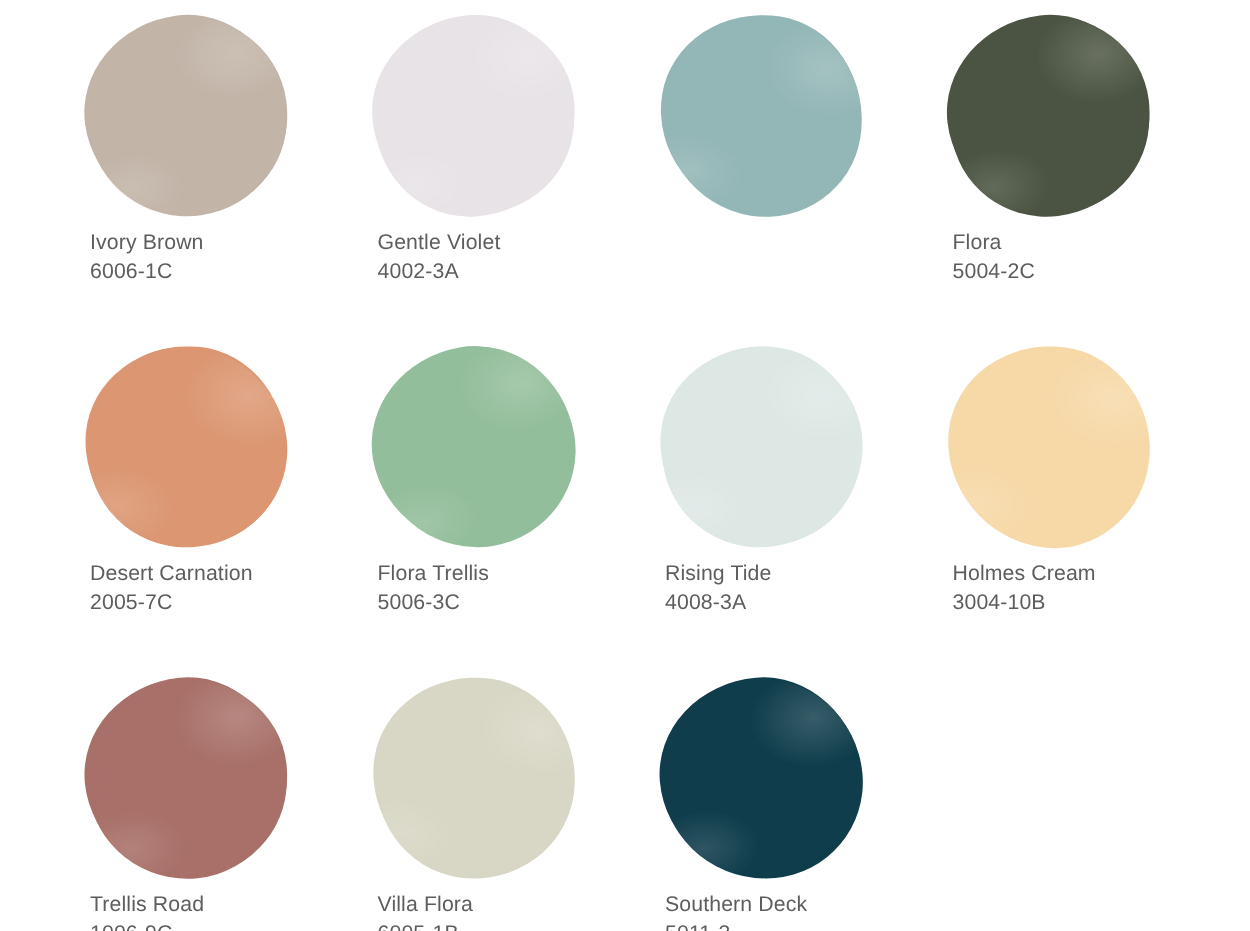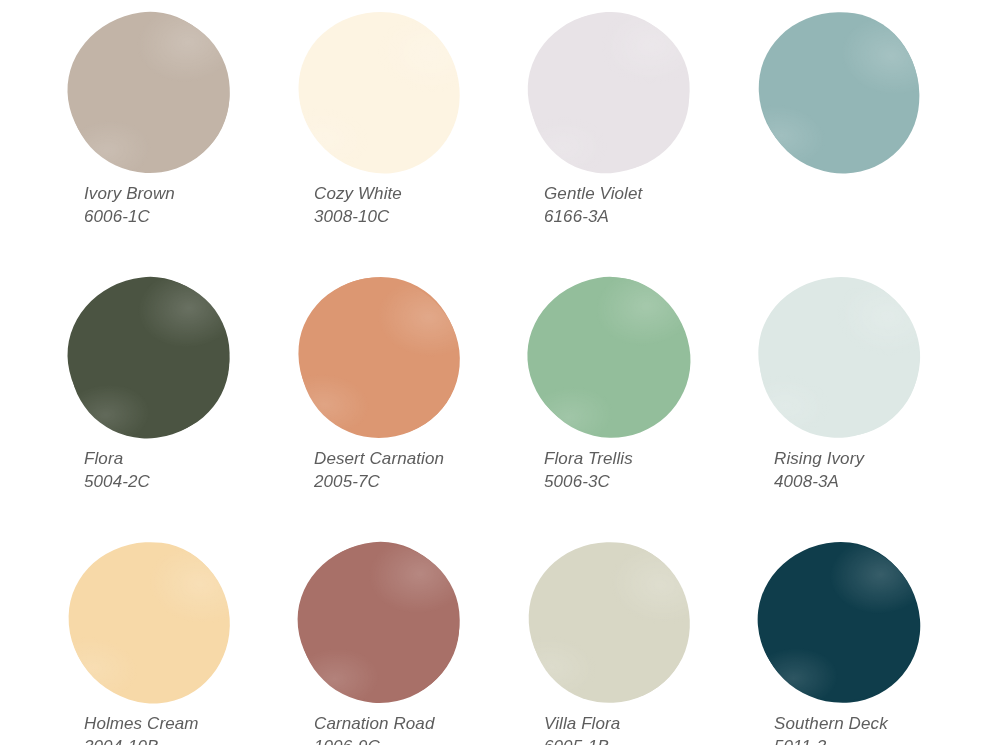--- a/index.html
+++ b/index.html
@@ -66,24 +66,23 @@
     left: 0; top: 0; right: 0; bottom: 0;
     border-radius: inherit;
     background:
       radial-gradient(ellipse 52% 40% at 78% 22%, rgba(255,255,255,0.17), rgba(255,255,255,0) 62%),
       radial-gradient(ellipse 44% 30% at 18% 82%, rgba(255,255,255,0.13), rgba(255,255,255,0) 64%);
     pointer-events: none;
   }
 
   .labels {
     position: absolute;
-    left: 16px;
+    left: 4px;
     top: 172px;
     line-height: 1.36;
-    font-style: italic;
   }
   .color-name, .color-code {
     color: #5d5d5d;
     font-size: 17px;
     letter-spacing: 0.1px;
     white-space: nowrap;
     display: block;
   }
 </style>
 </head>
@@ -94,34 +93,25 @@
       <div class="blob-wrap">
         <div class="blob" title="Ivory Brown" style="background: rgb(194, 180, 167); border-radius: 49% 51% 50% 50% / 51% 49%; transform: rotate(-8deg);"></div>
       </div>
       <div class="labels">
         <span class="color-name">Ivory Brown</span>
         <span class="color-code">6006-1C</span>
       </div>
     </div>
     <div class="swatch-cell">
       <div class="blob-wrap">
-        <div class="blob" title="Cozy White" style="background: rgb(253, 244, 226); border-radius: 52% 48% 47% 53% / 49% 52% 48% 51%; transform: rotate(6deg);"></div>
-      </div>
-      <div class="labels">
-        <span class="color-name">Cozy White</span>
-        <span class="color-code">3008-10C</span>
-      </div>
-    </div>
-    <div class="swatch-cell">
-      <div class="blob-wrap">
         <div class="blob" title="Gentle Violet" style="background: rgb(232, 227, 231); border-radius: 48% 52% 53% 47% / 52% 47% 53% 48%; transform: rotate(-4deg);"></div>
       </div>
       <div class="labels">
         <span class="color-name">Gentle Violet</span>
-        <span class="color-code">6166-3A</span>
+        <span class="color-code">4002-3A</span>
       </div>
     </div>
     <div class="swatch-cell">
       <div class="blob-wrap">
         <div class="blob" title="Blue Arrow" style="background: rgb(147, 182, 182); border-radius: 51% 49% 48% 52% / 47% 53%; transform: rotate(9deg);"></div>
       </div>
     </div>
     <div class="swatch-cell">
       <div class="blob-wrap">
         <div class="blob" title="Flora" style="background: rgb(75, 84, 66); border-radius: 50% 50% 52% 48% / 53% 48% 52% 47%; transform: rotate(-7deg);"></div>
@@ -147,39 +137,39 @@
       <div class="labels">
         <span class="color-name">Flora Trellis</span>
         <span class="color-code">5006-3C</span>
       </div>
     </div>
     <div class="swatch-cell">
       <div class="blob-wrap">
         <div class="blob" title="Rising Tide" style="background: rgb(221, 232, 229); border-radius: 49% 51% 52% 48% / 52% 49% 51% 48%; transform: rotate(4deg);"></div>
       </div>
       <div class="labels">
-        <span class="color-name">Rising Ivory</span>
+        <span class="color-name">Rising Tide</span>
         <span class="color-code">4008-3A</span>
       </div>
     </div>
     <div class="swatch-cell">
       <div class="blob-wrap">
         <div class="blob" title="Holmes Cream" style="background: rgb(247, 217, 168); border-radius: 51% 49% 47% 53% / 49% 51%; transform: rotate(7deg);"></div>
       </div>
       <div class="labels">
         <span class="color-name">Holmes Cream</span>
         <span class="color-code">3004-10B</span>
       </div>
     </div>
     <div class="swatch-cell">
       <div class="blob-wrap">
         <div class="blob" title="Southern Road" style="background: rgb(168, 112, 104); border-radius: 48% 52% 50% 50% / 51% 48% 52% 49%; transform: rotate(-6deg);"></div>
       </div>
       <div class="labels">
-        <span class="color-name">Carnation Road</span>
+        <span class="color-name">Trellis Road</span>
         <span class="color-code">1006-9C</span>
       </div>
     </div>
     <div class="swatch-cell">
       <div class="blob-wrap">
         <div class="blob" title="Villa Grey" style="background: rgb(216, 215, 197); border-radius: 52% 48% 51% 49% / 48% 51% 49% 52%; transform: rotate(8deg);"></div>
       </div>
       <div class="labels">
         <span class="color-name">Villa Flora</span>
         <span class="color-code">6005-1B</span>

